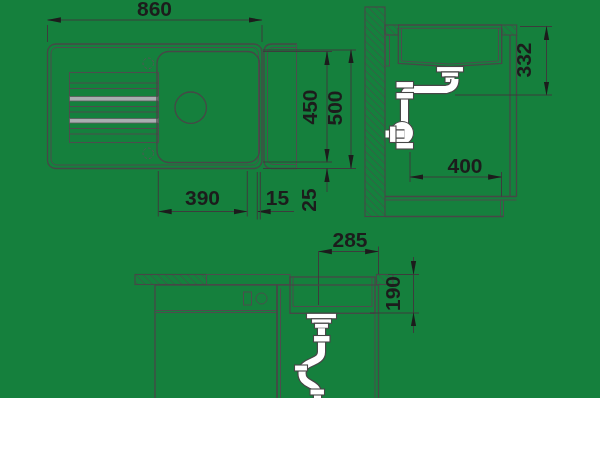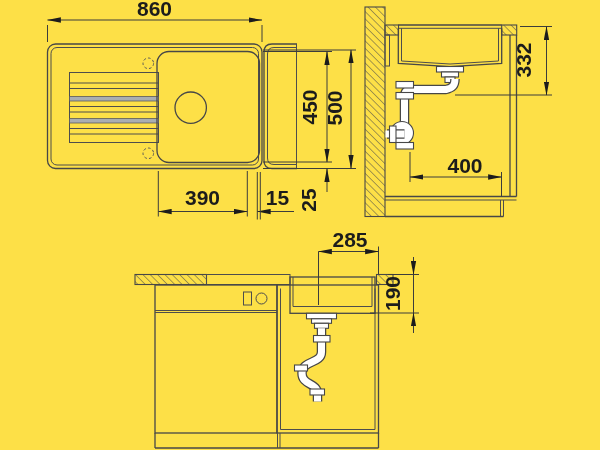--- a/index.html
+++ b/index.html
@@ -1,16 +1,16 @@
 <!DOCTYPE html>
 <html><head>
 <meta charset="utf-8">
 <style>
   html,body{margin:0;padding:0;background:#ffffff;}
-  .stage{width:600px;height:450px;position:relative;background:#fde047;overflow:hidden;}
+  .stage{width:600px;height:398px;position:relative;background:#15803d;overflow:hidden;}
   svg{display:block;}
   .ln{fill:none;stroke:#474747;stroke-width:1.3;}
   .thin{fill:none;stroke:#4d4d4d;stroke-width:1;}
   .dim{fill:none;stroke:#3c3c3c;stroke-width:1;}
   .dimtxt{font-family:"Liberation Sans",sans-serif;font-weight:bold;font-size:21px;fill:#1c1c1c;}
   .hatched{fill:url(#hatch);stroke:#474747;stroke-width:1.1;}
   .pipe-o{fill:none;stroke:#474747;stroke-width:9.5;stroke-linejoin:round;stroke-linecap:butt;}
   .pipe-i{fill:none;stroke:#ffffff;stroke-width:7;stroke-linejoin:round;stroke-linecap:butt;}
   .nut{fill:#ffffff;stroke:#474747;stroke-width:1.1;}
   .dash{fill:none;stroke:#565656;stroke-width:1;stroke-dasharray:2.6 2.2;}

